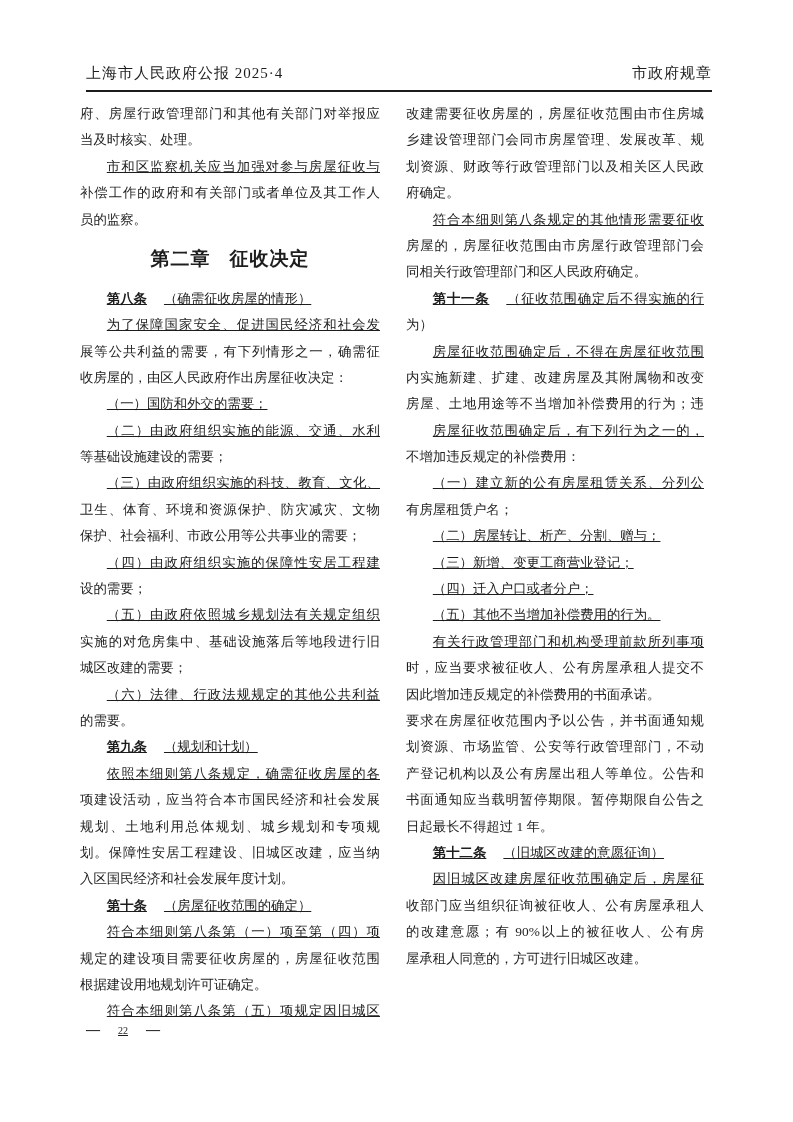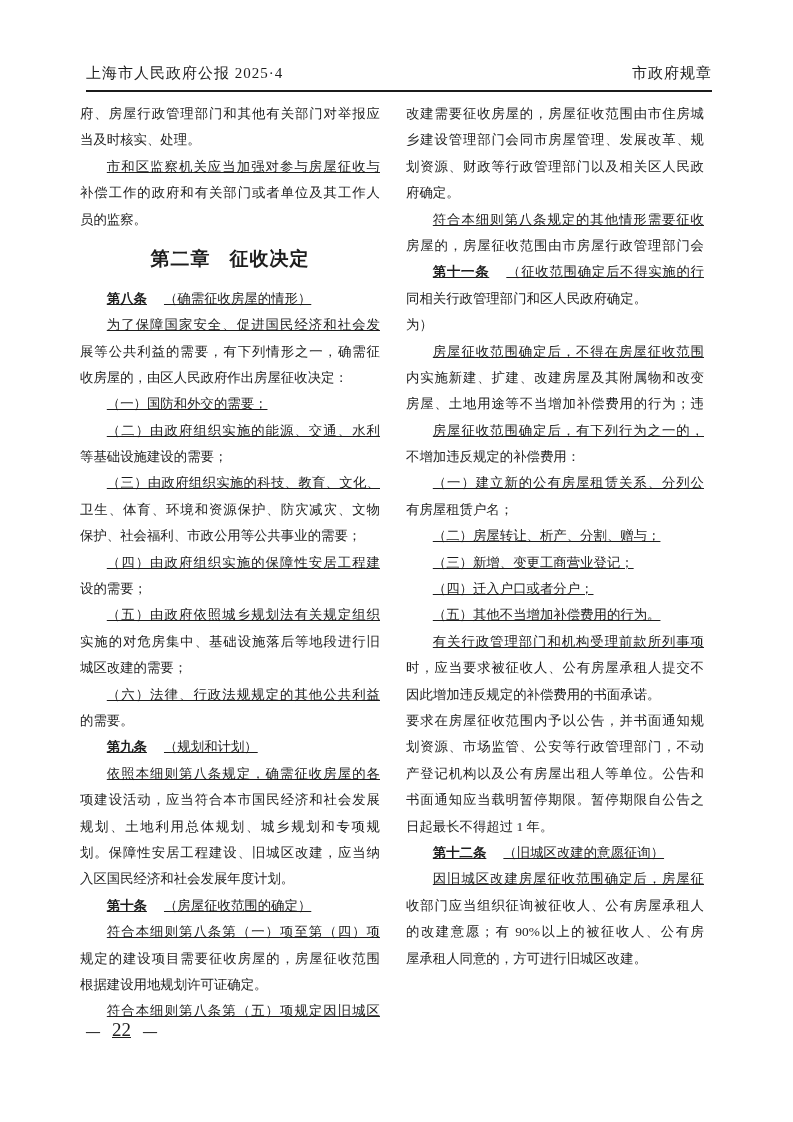--- a/index.html
+++ b/index.html
@@ -40,21 +40,21 @@
     font-size:19px;font-weight:700;letter-spacing:1px;
   }
   .chapter .ch-title{margin-left:1em;}
   .term{font-weight:700;margin-top:13px;}
   .agap{display:inline-block;width:17px;}
   .footer{
     position:absolute;left:86px;top:1021px;
     font-size:14px;line-height:18px;
   }
   .footer .dash{font-weight:700;letter-spacing:0;}
-  .footer .pnum{margin:0 12px;font-size:19px;text-decoration:underline;}
+  .footer .pnum{margin:0 18px;font-size:10px;text-decoration:underline;}
 </style>
 </head>
 <body>
 
 <div class="page">
   <div class="header">
     <span>上海市人民政府公报 2025·4</span>
     <span>市政府规章</span>
   </div>
   <div class="rule"></div>
@@ -98,22 +98,22 @@
       <div class="line last">根据建设用地规划许可证确定。</div>
       <div class="line fill indent">符合本细则第八条第（五）项规定因旧城区</div>
     </div>
   <div class="column" id="col-right">
       <div class="line fill">改建需要征收房屋的，房屋征收范围由市住房城</div>
       <div class="line fill">乡建设管理部门会同市房屋管理、发展改革、规</div>
       <div class="line fill">划资源、财政等行政管理部门以及相关区人民政</div>
       <div class="line last">府确定。</div>
       <div class="line fill indent">符合本细则第八条规定的其他情形需要征收</div>
       <div class="line fill">房屋的，房屋征收范围由市房屋行政管理部门会</div>
+      <div class="line last">同相关行政管理部门和区人民政府确定。</div>
       <div class="line article indent fill"><span class="term">第十一条</span><span class="agap"></span><span>（征收范围确定后不得实施的行</span></div>
-      <div class="line last">同相关行政管理部门和区人民政府确定。</div>
       <div class="line last">为）</div>
       <div class="line fill indent">房屋征收范围确定后，不得在房屋征收范围</div>
       <div class="line fill">内实施新建、扩建、改建房屋及其附属物和改变</div>
       <div class="line fill">房屋、土地用途等不当增加补偿费用的行为；违</div>
       <div class="line fill indent">房屋征收范围确定后，有下列行为之一的，</div>
       <div class="line last">不增加违反规定的补偿费用：</div>
       <div class="line fill indent">（一）建立新的公有房屋租赁关系、分列公</div>
       <div class="line last">有房屋租赁户名；</div>
       <div class="line last indent">（二）房屋转让、析产、分割、赠与；</div>
       <div class="line last indent">（三）新增、变更工商营业登记；</div>

